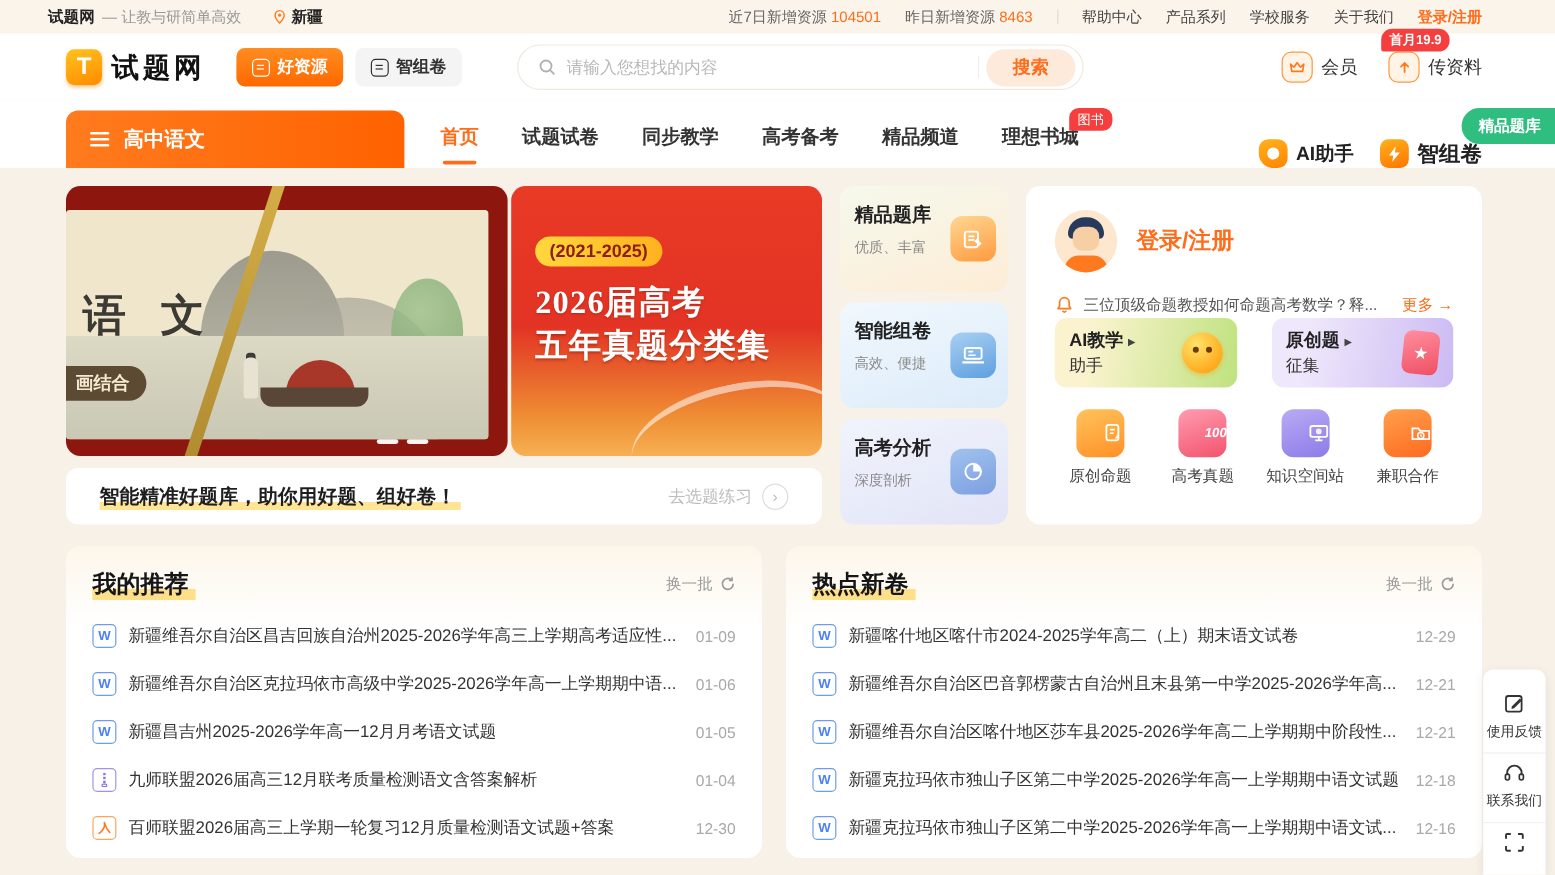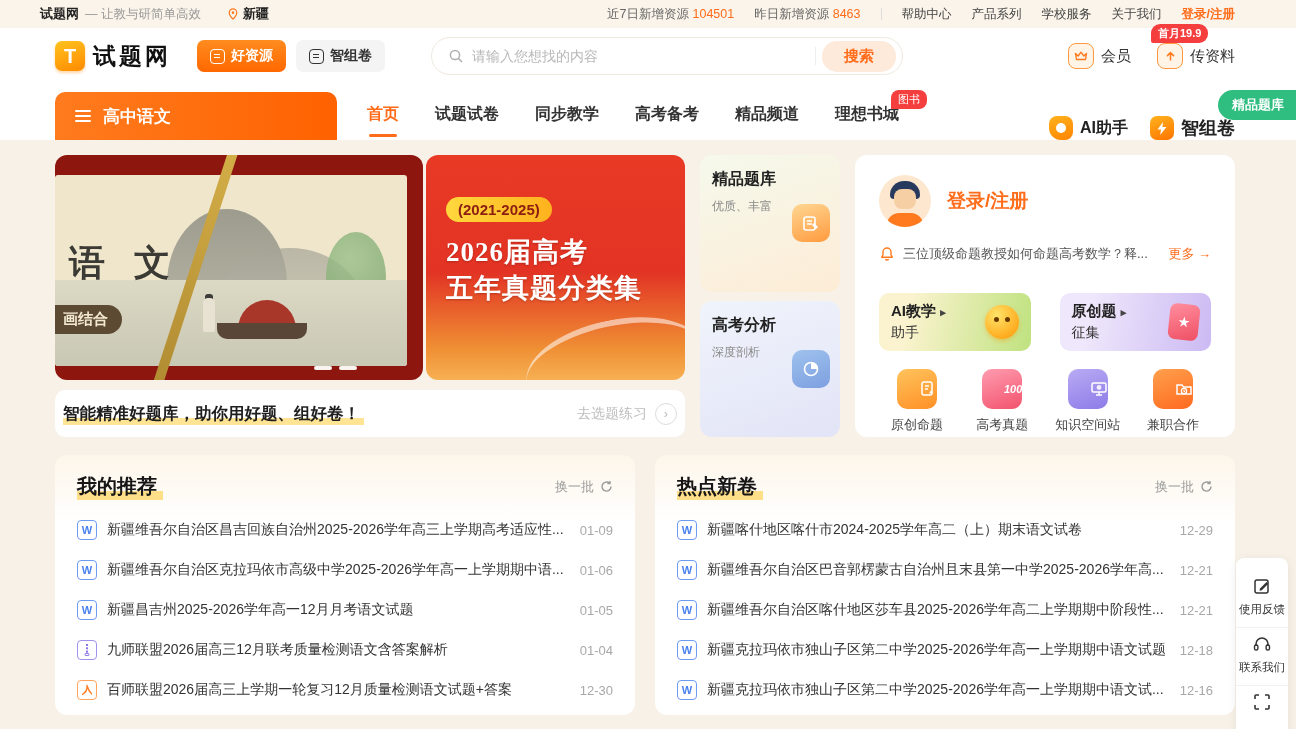--- a/index.html
+++ b/index.html
@@ -117,21 +117,21 @@
   .slide-r { flex:1; border-radius:12px; position:relative; overflow:hidden;
     background:linear-gradient(180deg,#e93a26 0%,#e23324 52%,#ef8f34 86%,#f7b053 100%); }
   .years { display:inline-block; margin:42px 0 0 20px; background:linear-gradient(90deg,#ffd83d,#ffb21e);
     color:#8c1d12; font-weight:900; font-size:15px; padding:4px 12px; border-radius:14px;}
   .r-line { color:#fff; font-family:"Liberation Serif",serif; font-weight:900; font-size:27px;
     margin-left:20px; letter-spacing:1px; text-shadow:0 1px 2px rgba(120,20,10,.4);}
   .r-line.first { margin-top:12px; }
   .swoosh { position:absolute; bottom:-30px; right:-20px; width:180px; height:90px;
     border-radius:50%; border-top:6px solid rgba(255,255,255,.55); transform:rotate(-12deg);}
   .strip { height:47px; background:#fff; border-radius:10px; display:flex; align-items:center;
-    padding:0 8px;text-align:center; }
+    padding:0 28px;text-align:center; }
   .strip .txt { font-size:16.5px; font-weight:800; color:#1e1e1e;
     background:linear-gradient(transparent 68%, rgba(255,210,77,.6) 68%);
     display:inline-block; padding-right:4px;}
   .strip .go { margin-left:auto; color:#bdbdbd; font-size:14px; display:flex; align-items:center;
     gap:8px; cursor:pointer;}
   .go-circle { width:22px; height:22px; border:1px solid #ddd; border-radius:50%; color:#bbb;
     display:flex; align-items:center; justify-content:center; font-size:13px;}
   
   .col-mid { width:140px; display:flex; flex-direction:column; gap:9px; }
   .mini-card { flex:1; border-radius:12px; padding:14px 12px; position:relative; cursor:pointer;}
@@ -153,21 +153,21 @@
   .avatar .hair { position:absolute; left:11px; top:6px; width:30px; height:18px;
     background:#273a5e; border-radius:14px 14px 4px 4px;}
   .avatar .face { position:absolute; left:15px; top:14px; width:22px; height:20px;
     background:#f7cfa4; border-radius:8px;}
   .avatar .shirt { position:absolute; left:8px; bottom:-6px; width:36px; height:20px;
     background:#ff7a1f; border-radius:12px 12px 0 0;}
   .p-login { color:#ff6c1a; font-size:19px; font-weight:800; cursor:pointer;}
   .p-notice { display:flex; align-items:center; gap:8px; margin-top:18px; font-size:13px; color:#555;}
   .p-notice .n-text { flex:1; white-space:nowrap; overflow:hidden; text-overflow:ellipsis;}
   .p-notice .n-more { color:#ff6c1a; cursor:pointer; white-space:nowrap;}
-  .p-minis { display:flex; gap:29px; margin-top:30px; }
+  .p-minis { display:flex; gap:29px; margin-top:2px; }
   .p-mini { flex:1; height:58px; border-radius:10px; padding:9px 12px; position:relative;
     overflow:hidden; cursor:pointer;}
   .pm1 { background:linear-gradient(100deg,#fbf3cf 20%,#bfe27f); }
   .pm2 { background:linear-gradient(100deg,#efe7fb 20%,#cbbaf3); }
   .p-mini .l1 { font-size:15px; font-weight:800; color:#222; }
   .p-mini .l1 .arr { color:#444; font-size:11px; }
   .p-mini .l2 { font-size:14px; color:#333; margin-top:3px; }
   .mascot { position:absolute; right:12px; top:12px; width:34px; height:34px; border-radius:50%;
     background:radial-gradient(circle at 35% 30%,#ffe36a,#ff9500); box-shadow:0 2px 4px rgba(255,150,0,.4);}
   .mascot::after{content:""; position:absolute; left:9px; top:12px; width:5px; height:5px;
@@ -360,20 +360,31 @@
         <div class="mc-t">精品题库</div>
         <div class="mc-s">优质、丰富</div>
         <div class="mc-ic">
             <svg width="18" height="18" viewBox="0 0 18 18">
               <rect x="2" y="3" width="11" height="13" rx="2" fill="none" stroke="#fff" stroke-width="1.6"></rect>
               <path d="M5 7h5 M5 10h5" stroke="#fff" stroke-width="1.5"></path>
               <path d="M12 9l4 4-2 2-4-4z" fill="#fff"></path>
             </svg>
           </div>
       </div>
+      <div class="mini-card mc2">
+        <div class="mc-t">智能组卷</div>
+        <div class="mc-s">高效、便捷</div>
+        <div class="mc-ic">
+            <svg width="20" height="18" viewBox="0 0 20 18">
+              <rect x="3" y="3" width="14" height="9" rx="1.5" fill="none" stroke="#fff" stroke-width="1.6"></rect>
+              <path d="M1 15h18" stroke="#fff" stroke-width="1.8"></path>
+              <path d="M6 6h4 M6 9h6" stroke="#fff" stroke-width="1.3"></path>
+            </svg>
+          </div>
+      </div>
       <div class="mini-card mc3">
         <div class="mc-t">高考分析</div>
         <div class="mc-s">深度剖析</div>
         <div class="mc-ic">
             <svg width="18" height="18" viewBox="0 0 18 18">
               <circle cx="9" cy="9" r="6.5" fill="none" stroke="#fff" stroke-width="1.6"></circle>
               <path d="M9 9 V2.5 A6.5 6.5 0 0 1 15.5 9 Z" fill="#fff"></path>
             </svg>
           </div>
       </div>

